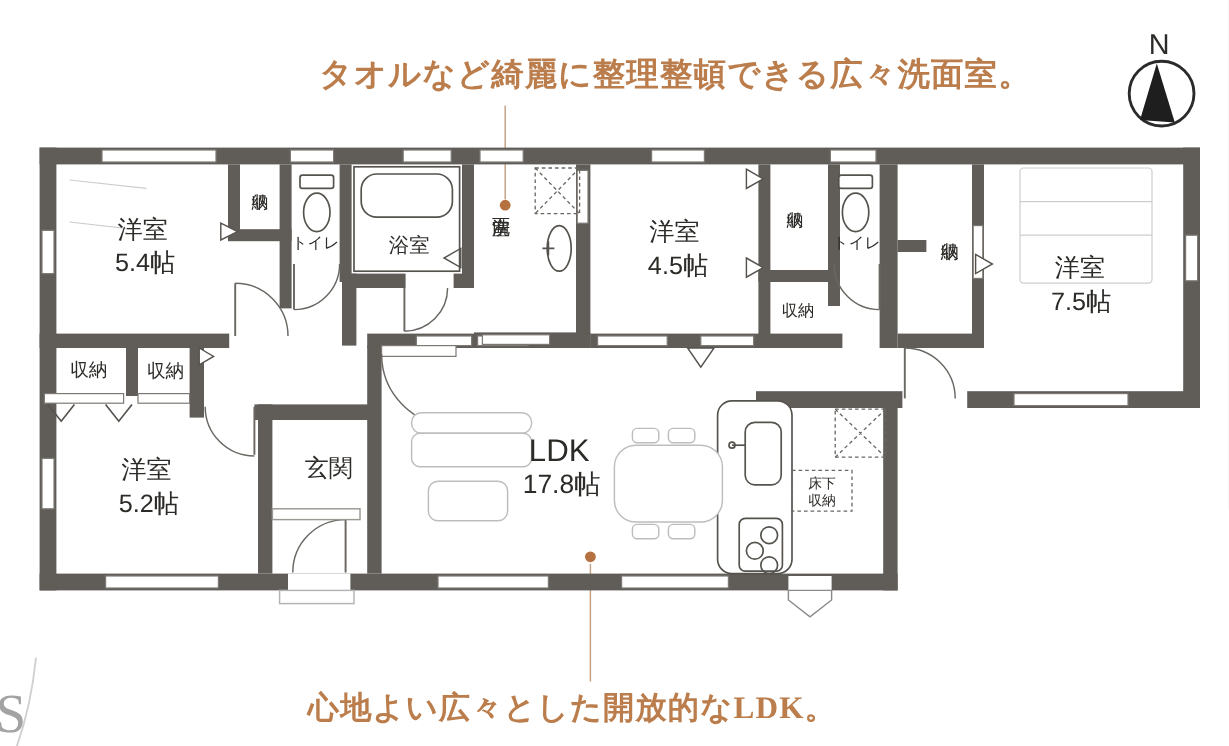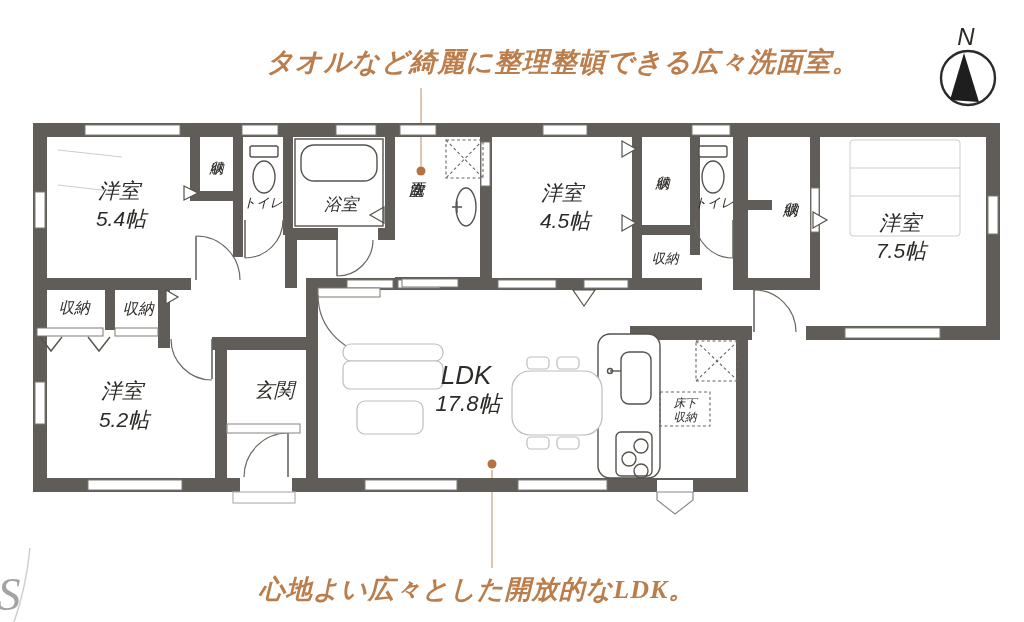--- a/index.html
+++ b/index.html
@@ -1,17 +1,17 @@
 <!DOCTYPE html>
 <html><head>
 <meta charset="utf-8">
 <style>
   html,body{margin:0;padding:0;background:#e8e8e8;}
   .page{position:relative;width:1024px;height:622px;background:#ffffff;overflow:hidden;
-        font-family:"Liberation Sans",sans-serif;font-style:italic;}
+        font-family:"Liberation Sans",sans-serif;}
   svg{position:absolute;left:0;top:0;}
   svg text{font-family:"Liberation Sans",sans-serif;fill:#2d2b28;}
   .wall{fill:#605d58;stroke:none;}
   .win{fill:#ffffff;stroke:#7d7a75;stroke-width:1;}
   .door{fill:none;stroke:#6a6762;stroke-width:1.2;}
   .leaf{stroke:#6a6762;stroke-width:1.6;}
   .fx{fill:#ffffff;stroke:#56534e;stroke-width:1.4;}
   .fxl{fill:none;stroke:#56534e;stroke-width:1.4;}
   .dash{fill:none;stroke:#6a6762;stroke-width:1.1;stroke-dasharray:3 2.5;}
   .fur{fill:#ffffff;stroke:#bdbdbd;stroke-width:1.2;}

